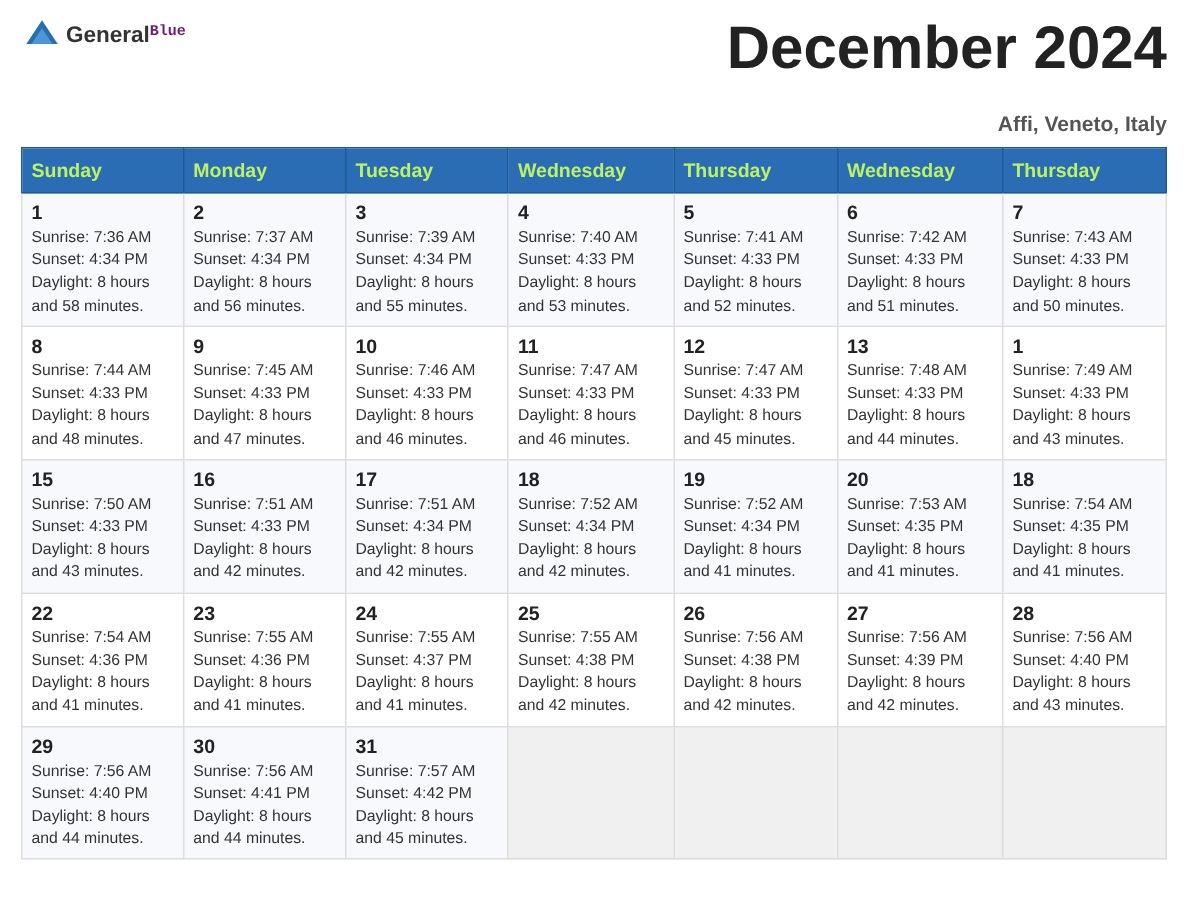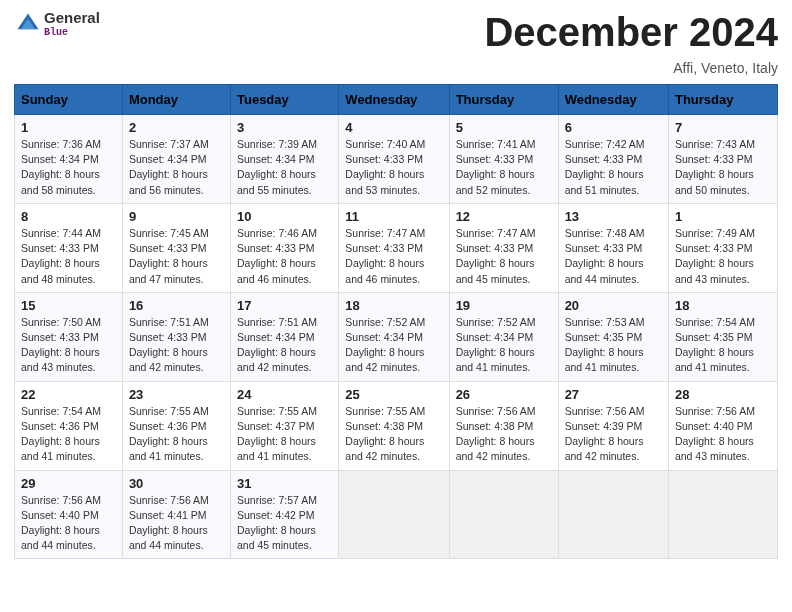--- a/index.html
+++ b/index.html
@@ -22,21 +22,21 @@
       justify-content: space-between;
       margin-bottom: 8px;
     }
     .logo {
       display: flex;
       align-items: center;
       gap: 0;
     }
     .logo-text {
       display: flex;
-      flex-direction: column;
+      flex-direction: row;
       line-height: 1.1;
     }
     .logo-general {
       font-size: 15px;
       font-weight: bold;
       color: #333;
     }
     .logo-blue {
       font-size: 10px;
       font-weight: bold;
@@ -53,30 +53,31 @@
     }
     .month-title {
       font-size: 40px;
       font-weight: bold;
       color: #222;
       line-height: 1.1;
     }
     .location {
       font-size: 14px;
       color: #555;
-      margin-top: 6px;
+      margin-top: 20px;
+      font-weight: bold;
     }
     .calendar {
       width: 100%;
       border-collapse: collapse;
       font-size: 11px;
     }
     .calendar thead tr th {
       background: #2a6db5;
-      color: #000000;
+      color: #bef264;
       font-weight: bold;
       font-size: 13px;
       padding: 7px 6px;
       text-align: left;
       border: 1px solid #1e5a9a;
     }
     .calendar tbody tr td {
       vertical-align: top;
       padding: 5px 6px 5px 6px;
       border: 1px solid #ddd;

